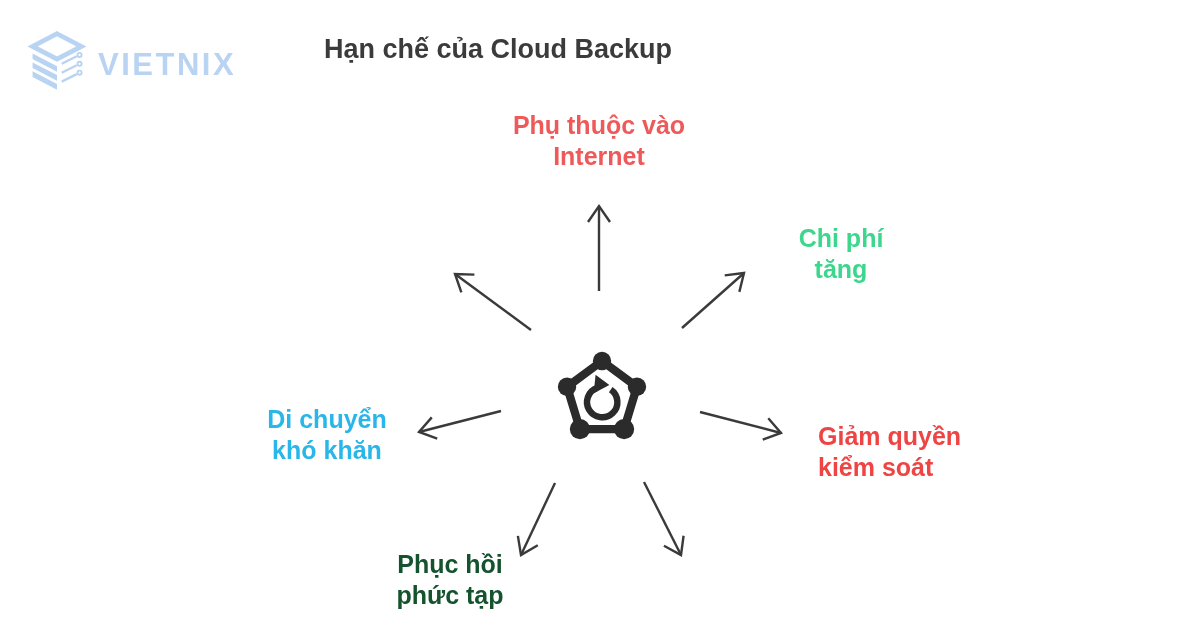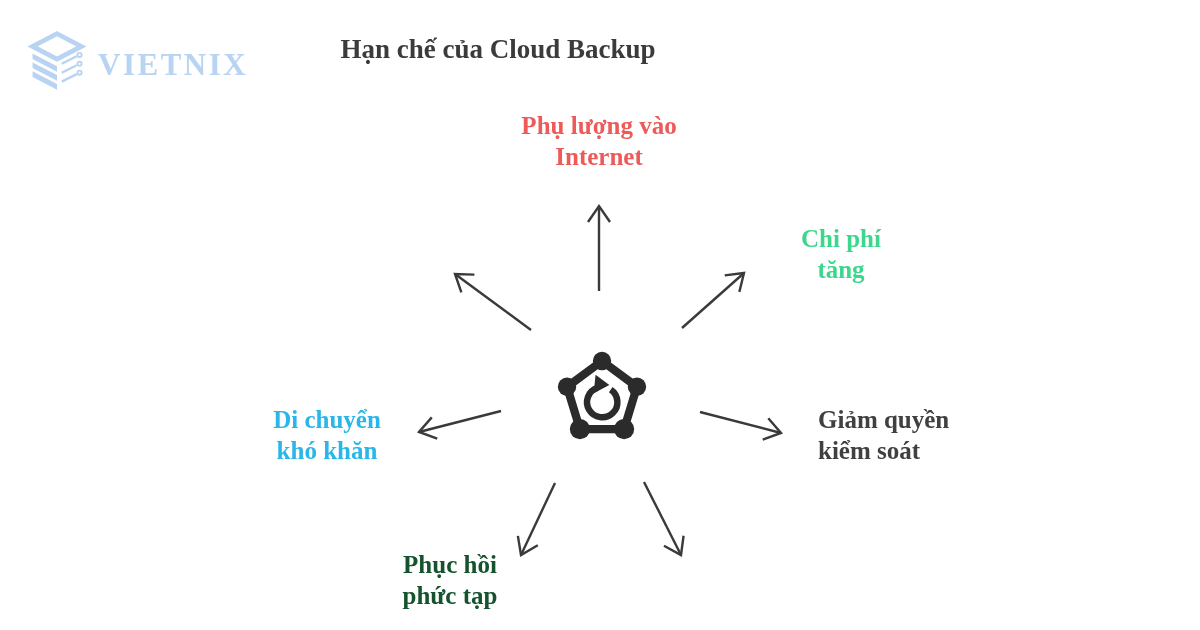--- a/index.html
+++ b/index.html
@@ -1,19 +1,19 @@
 <!DOCTYPE html>
 <html><head>
 <meta charset="utf-8">
 <style>
   html,body { margin:0; padding:0; background:#fff; }
   .stage {
     position:relative; width:996px; height:630px; overflow:hidden;
     background:#ffffff;
-    font-family:Liberation Serif, serif;
+    font-family:Liberation Sans, sans-serif;
   }
 
   
   .logo { position:absolute; left:26px; top:30px; display:flex; align-items:center; gap:10px; }
   .logo-text { font-size:31px; font-weight:bold; letter-spacing:2.5px; line-height:1; padding-top:6px; }
 
   
   .title {
     position:absolute; left:0; right:0; top:20px; margin:14px;
     text-align:center; font-size:27px; font-weight:bold;
@@ -87,30 +87,30 @@
     <circle cx="50" cy="12" r="10" fill="currentColor"></circle>
     <circle cx="88" cy="40" r="10" fill="currentColor"></circle>
     <circle cx="74" cy="86" r="11" fill="currentColor"></circle>
     <circle cx="26" cy="86" r="11" fill="currentColor"></circle>
     <circle cx="12" cy="40" r="10" fill="currentColor"></circle>
     <path d="M 59.5,43 A 16.5,16.5 0 1 1 45,41" fill="none" stroke="currentColor" stroke-width="7"></path>
     <polygon points="43,27 58,38 41,47" fill="currentColor"></polygon>
   </svg>
 
   <div class="label label-centered pos-top" style="color: rgb(238, 90, 90);">
-    <span>Phụ lượng vào</span>
+    <span>Phụ thuộc vào</span>
     <span>Internet</span>
   </div>
 
   <div class="label label-centered pos-top-right" style="color: rgb(61, 214, 141);">
     <span>Chi phí</span>
     <span>tăng</span>
   </div>
 
-  <div class="label pos-right" style="color: #404040;">
+  <div class="label pos-right" style="color: #ef4444; margin-top: 17px;">
     <span>Giảm quyền</span>
     <span>kiểm soát</span>
   </div>
 
 
   <div class="label label-centered pos-bottom-left" style="color: #14532d;">
     <span>Phục hồi</span>
     <span>phức tạp</span>
   </div>
 

